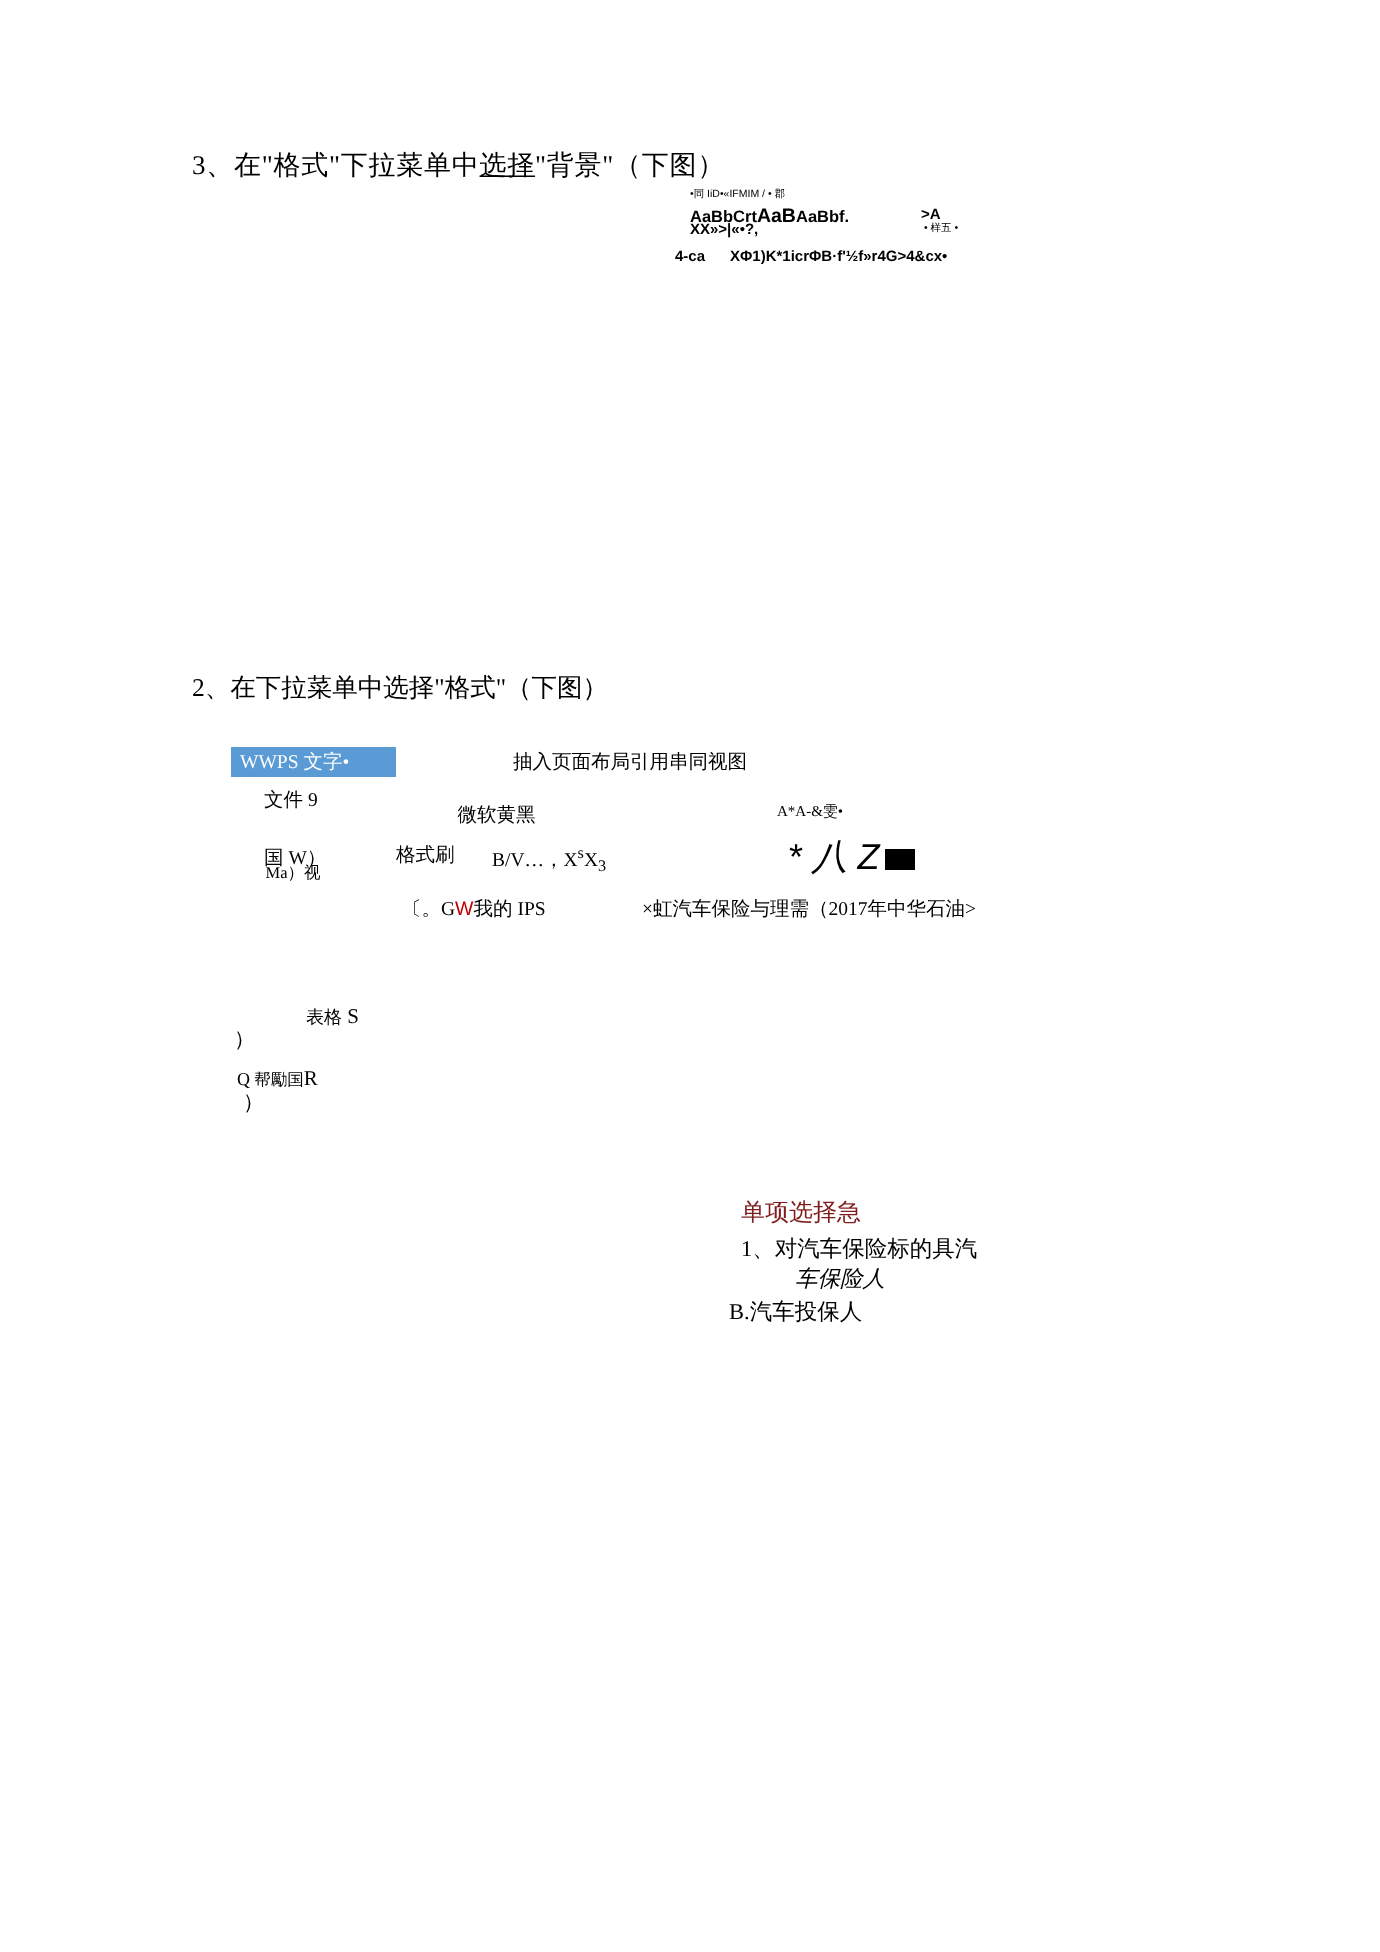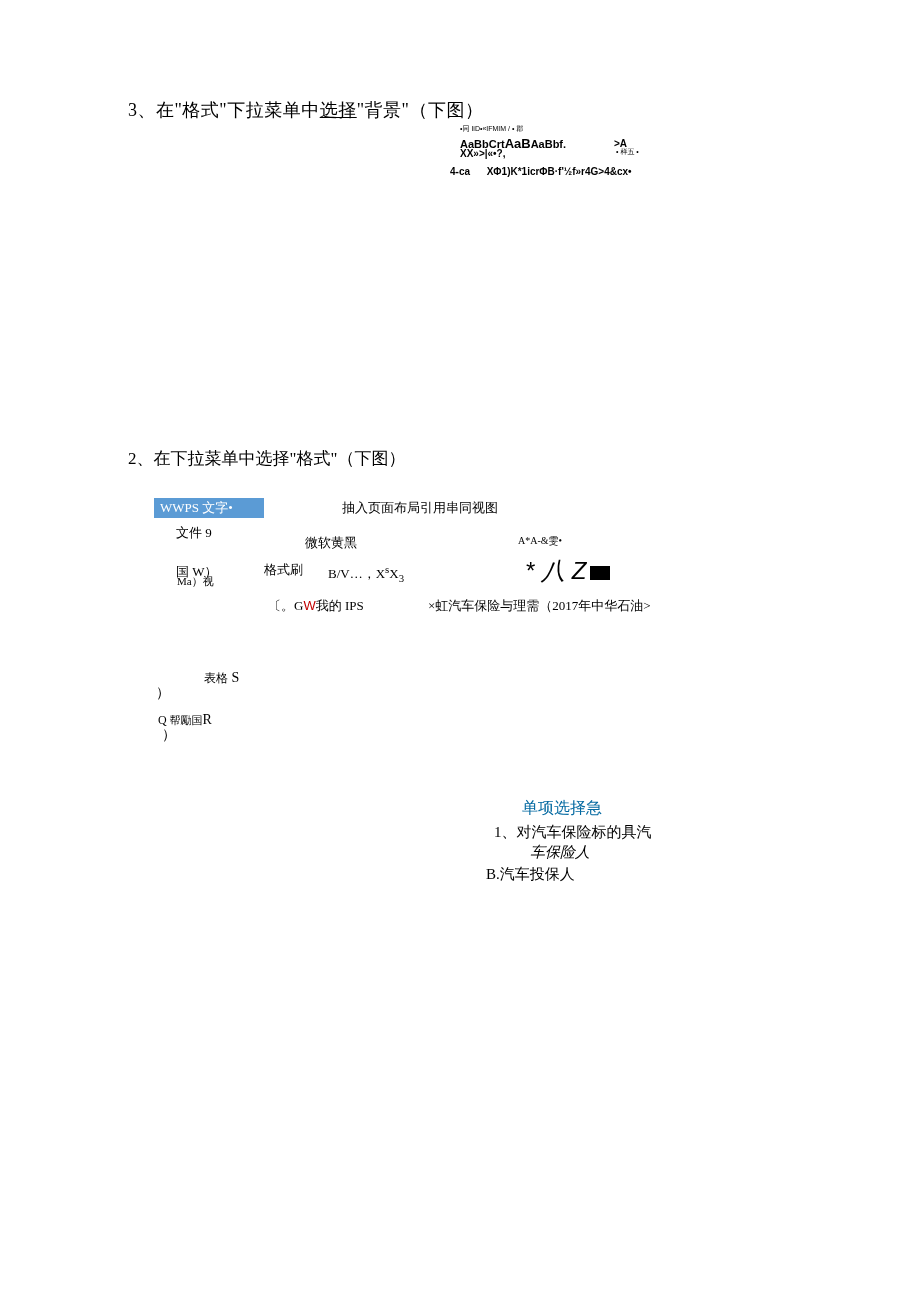--- a/index.html
+++ b/index.html
@@ -200,23 +200,23 @@
     .help-row .supR { font-family: "Times New Roman", serif; font-size: 14px; }
     .paren2 {
       position: absolute;
       top: 726px;
       left: 162px;
       font-size: 14px;
     }
     .choice-title {
       position: absolute;
       top: 798px;
-      left: 522px;
+      left: 494px;
       font-size: 16px;
-      color: #0369a1;
+      color: #7f1d1d;
       font-family: "SimHei", sans-serif;
     }
     .choice-1 {
       position: absolute;
       top: 823px;
       left: 494px;
       font-size: 15px;
     }
     .choice-1b {
       position: absolute;

